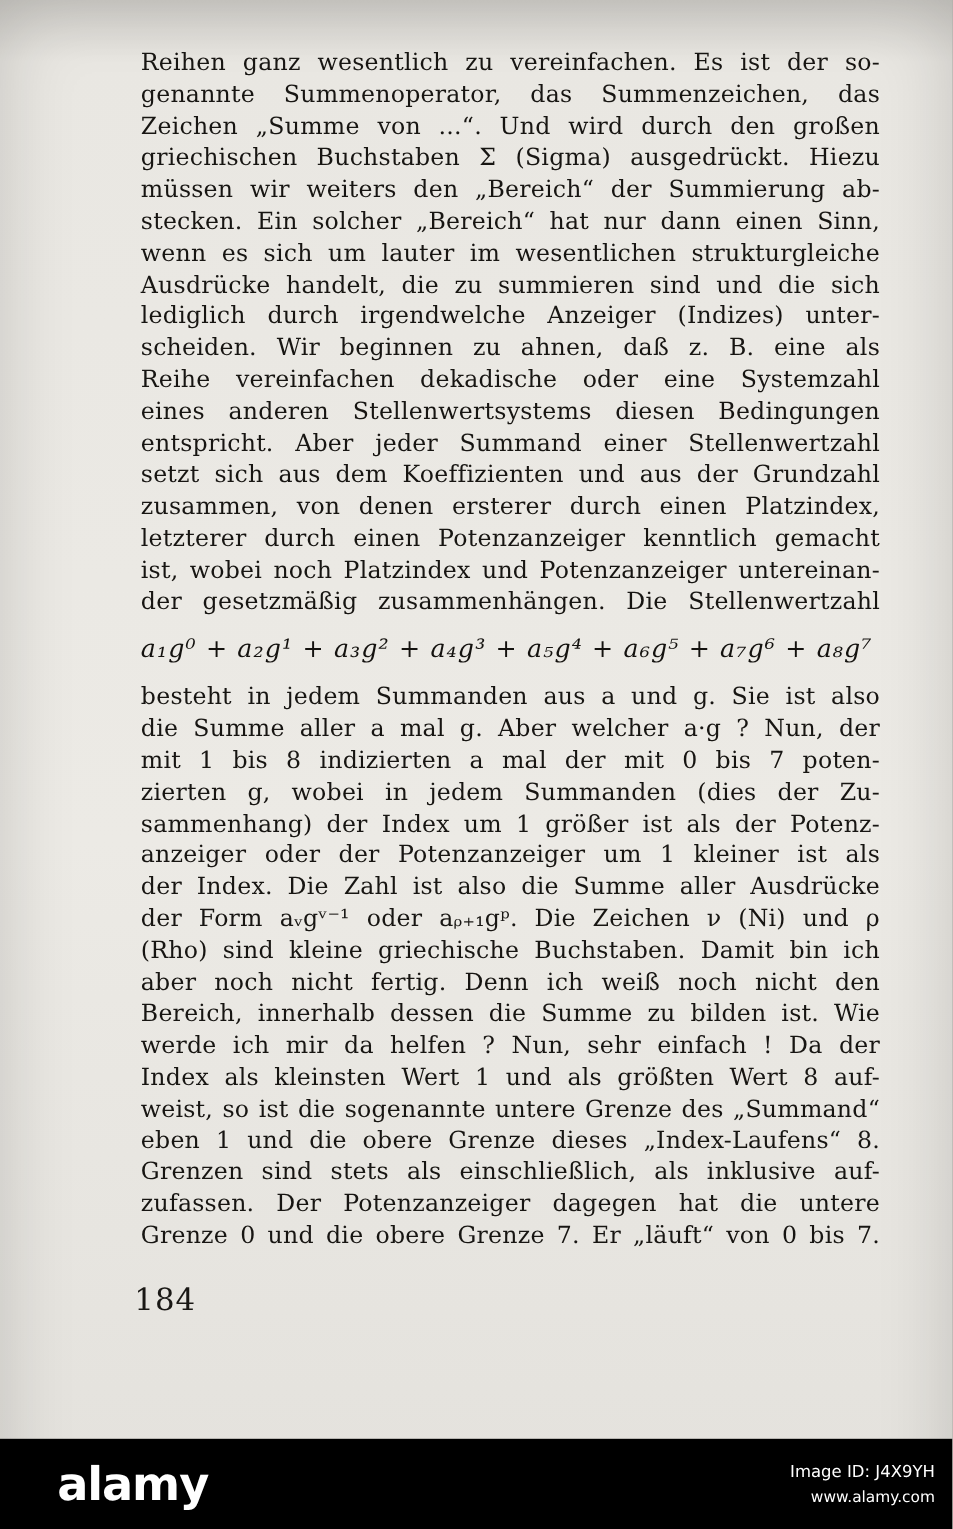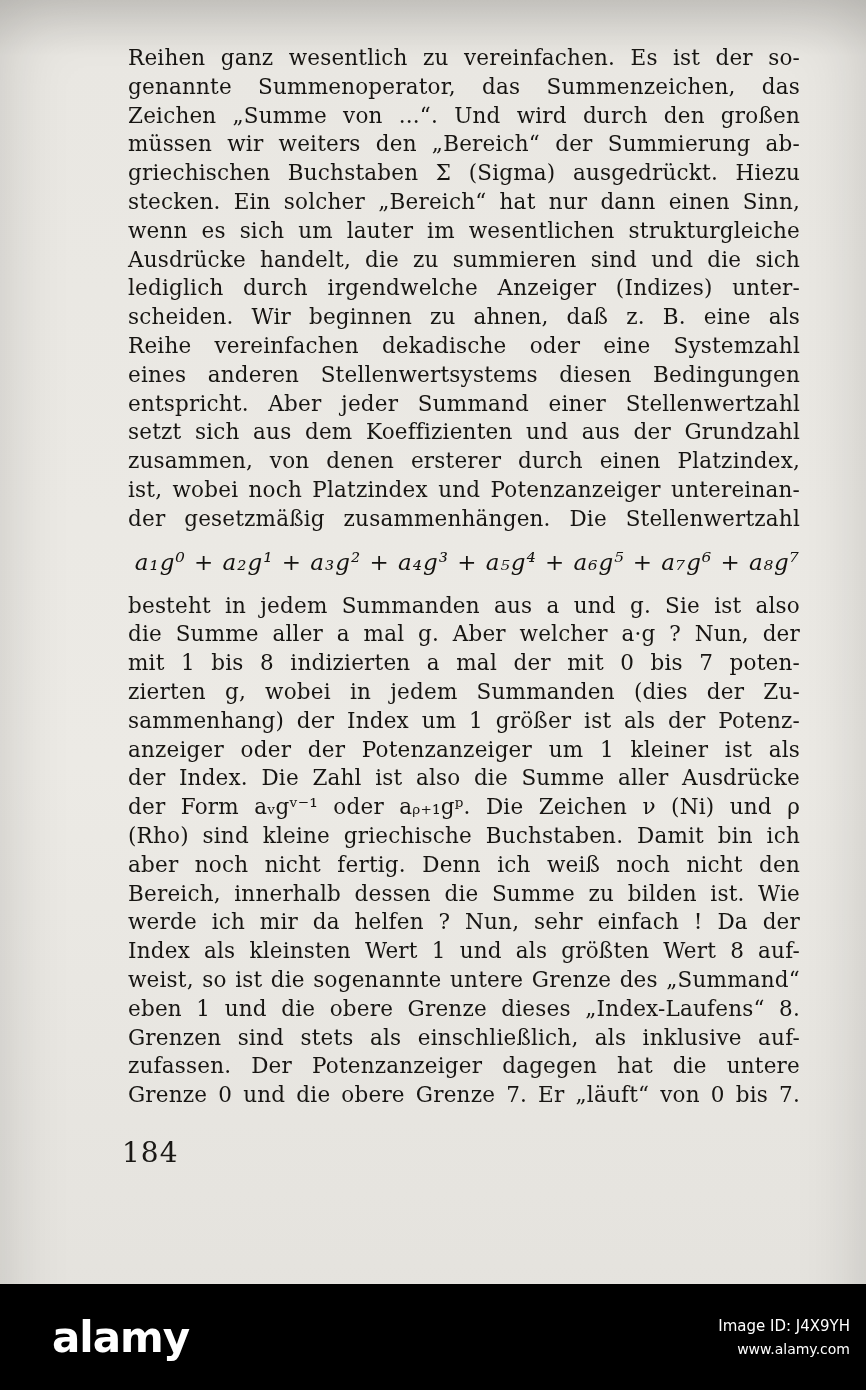--- a/index.html
+++ b/index.html
@@ -26,36 +26,36 @@
     font-size: 21.5px;
     line-height: 28.8px;
     text-align: justify;
     text-align-last: justify;
     white-space: normal;
     letter-spacing: 0.2px;
   }
   .formula {
     font-size: 23px;
     font-style: italic;
-    text-align: right;
+    text-align: left;
     padding: 15px 0 17px 0;
     letter-spacing: 1px;
     color: #14120f;
   }
   .page-number {
     margin-top: 26px;
     margin-left: -6px;
     font-size: 28px;
     letter-spacing: 1px;
     color: #1a1815;
   }
   .watermark-bar {
     position: absolute;
     left: 0; bottom: 0;
-    width: 866px; height: 106px;
+    width: 866px; height: 82px;
     background: #000000;
     display: flex;
     align-items: center;
     justify-content: space-between;
     padding: 0 16px 0 52px;
   }
   .brand {
     font-family: "DejaVu Sans", "Liberation Sans", sans-serif;
     font-weight: bold;
     font-size: 42px;
@@ -73,32 +73,33 @@
 </head>
 <body>
 
 <div class="photo">
 
   <div class="text-block">
     <div class="paragraph">
         <div class="text-line">Reihen ganz wesentlich zu vereinfachen. Es ist der so-</div>
         <div class="text-line">genannte Summenoperator, das Summenzeichen, das</div>
         <div class="text-line">Zeichen „Summe von ...“. Und wird durch den großen</div>
+        <div class="text-line">griechischen Buchstaben Σ (Sigma) ausgedrückt. Hiezu</div>
         <div class="text-line">müssen wir weiters den „Bereich“ der Summierung ab-</div>
-        <div class="text-line">griechischen Buchstaben Σ (Sigma) ausgedrückt. Hiezu</div>
         <div class="text-line">stecken. Ein solcher „Bereich“ hat nur dann einen Sinn,</div>
         <div class="text-line">wenn es sich um lauter im wesentlichen strukturgleiche</div>
         <div class="text-line">Ausdrücke handelt, die zu summieren sind und die sich</div>
         <div class="text-line">lediglich durch irgendwelche Anzeiger (Indizes) unter-</div>
         <div class="text-line">scheiden. Wir beginnen zu ahnen, daß z. B. eine als</div>
         <div class="text-line">Reihe vereinfachen dekadische oder eine Systemzahl</div>
         <div class="text-line">eines anderen Stellenwertsystems diesen Bedingungen</div>
         <div class="text-line">entspricht. Aber jeder Summand einer Stellenwertzahl</div>
         <div class="text-line">setzt sich aus dem Koeffizienten und aus der Grundzahl</div>
         <div class="text-line">zusammen, von denen ersterer durch einen Platzindex,</div>
+        <div class="text-line">letzterer durch einen Potenzanzeiger kenntlich gemacht</div>
         <div class="text-line">ist, wobei noch Platzindex und Potenzanzeiger untereinan-</div>
         <div class="text-line">der gesetzmäßig zusammenhängen. Die Stellenwertzahl</div>
       </div>
 
     <div class="formula">a₁g⁰ + a₂g¹ + a₃g² + a₄g³ + a₅g⁴ + a₆g⁵ + a₇g⁶ + a₈g⁷</div>
 
     <div class="paragraph">
         <div class="text-line">besteht in jedem Summanden aus a und g. Sie ist also</div>
         <div class="text-line">die Summe aller a mal g. Aber welcher a·g ? Nun, der</div>
         <div class="text-line">mit 1 bis 8 indizierten a mal der mit 0 bis 7 poten-</div>

